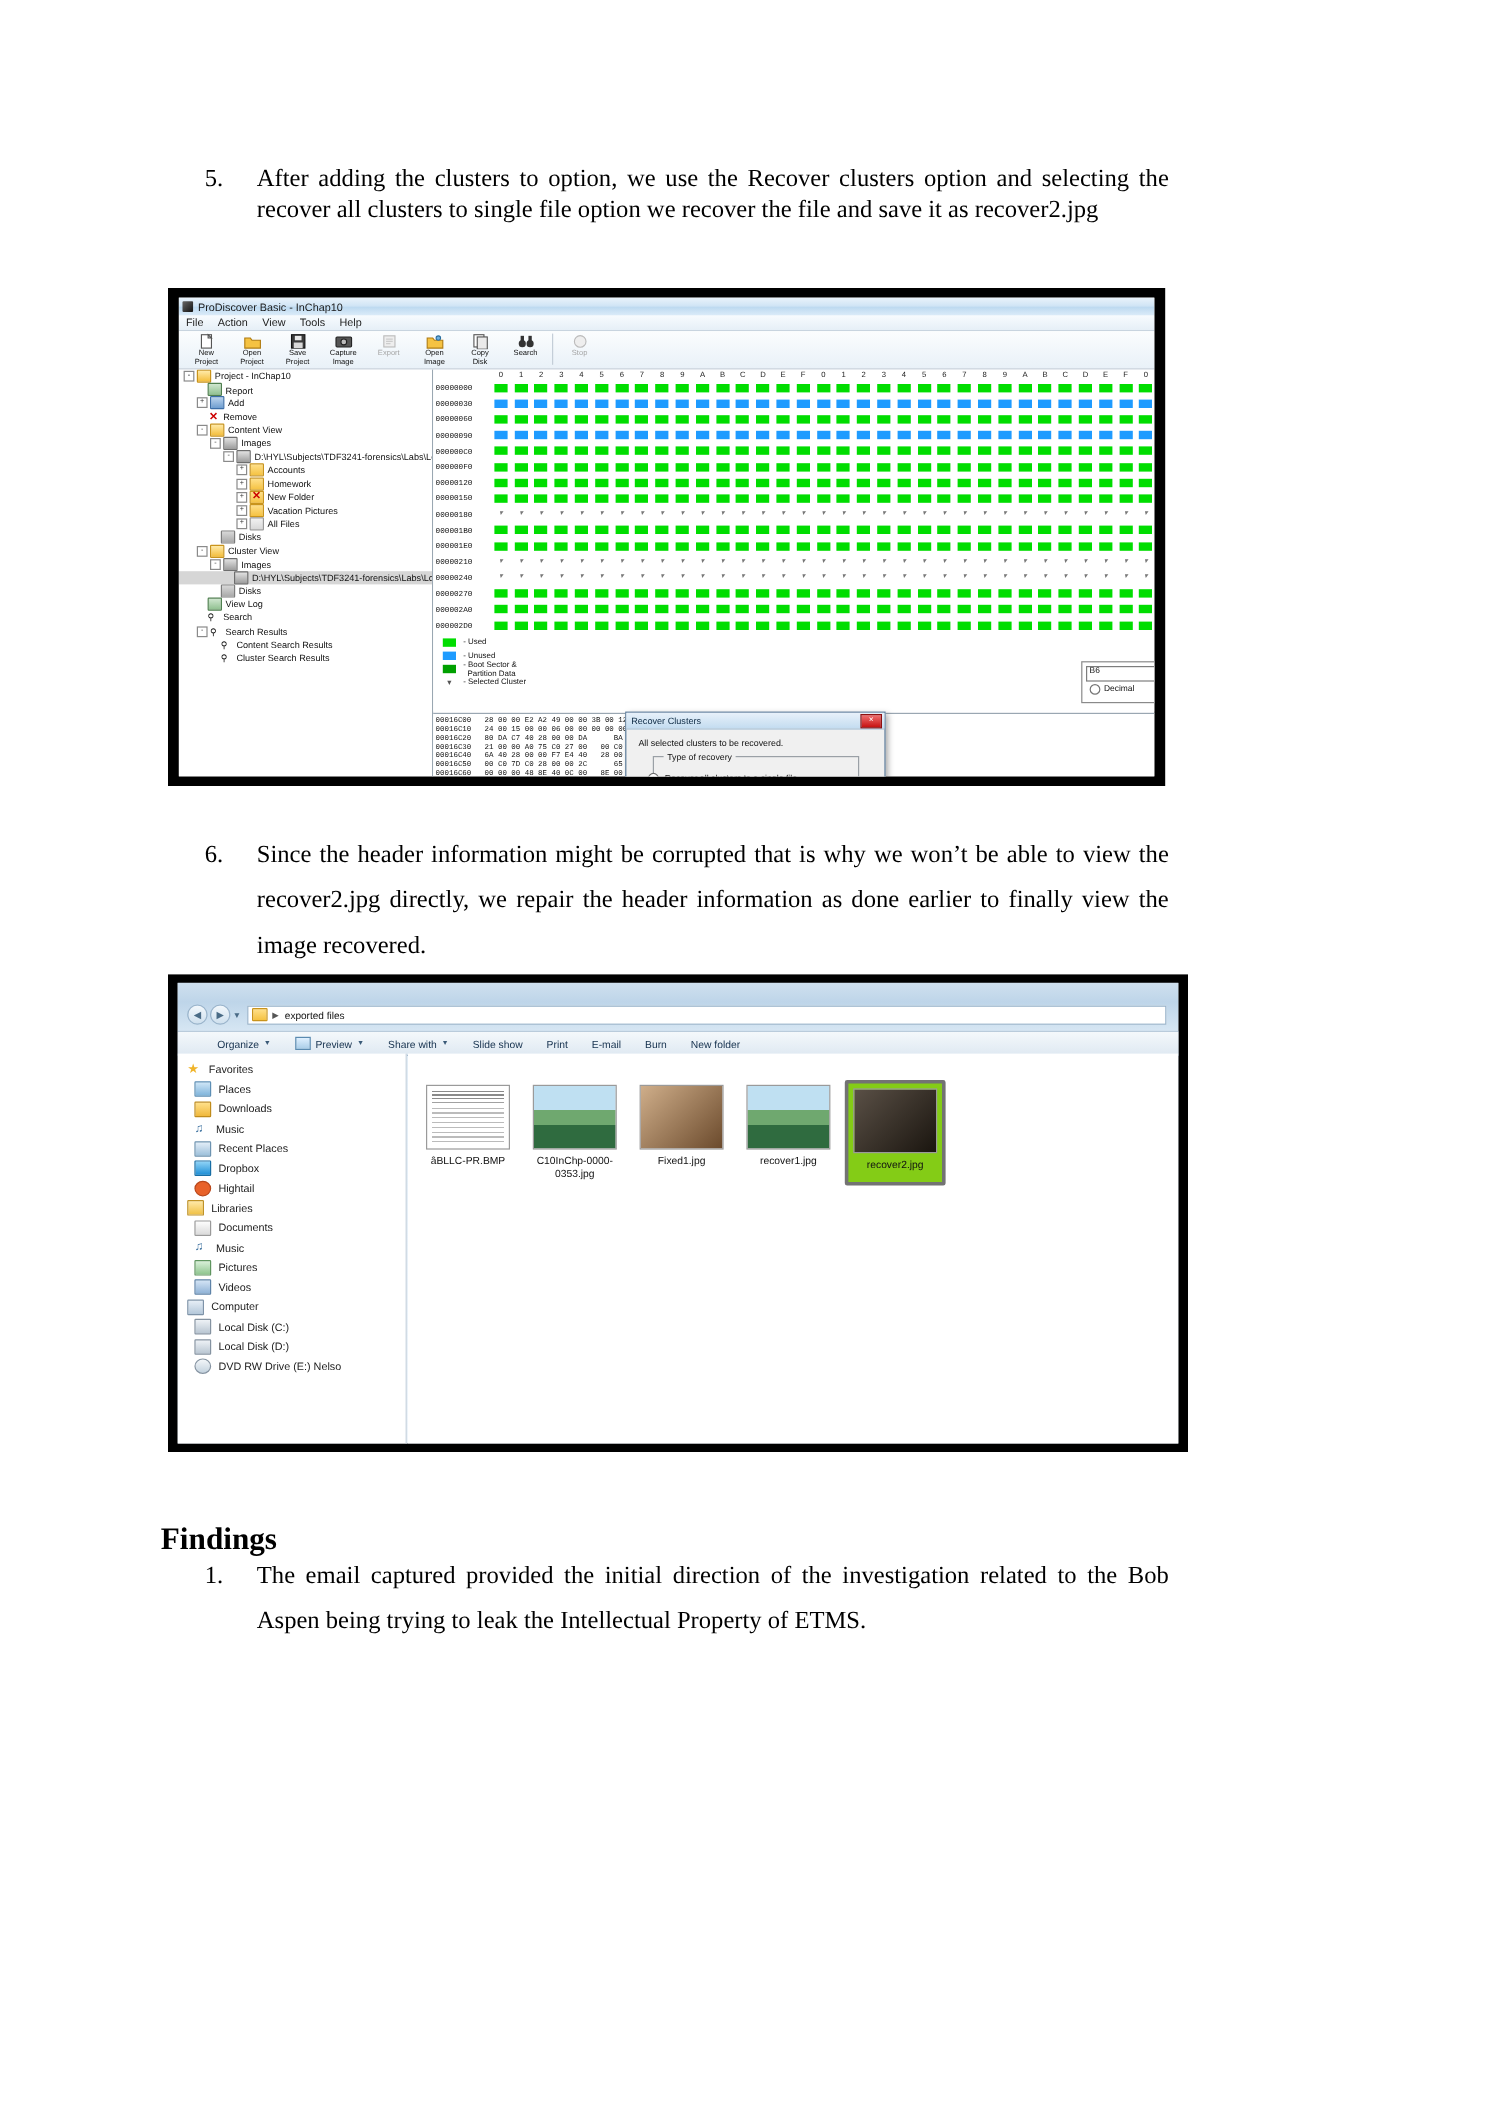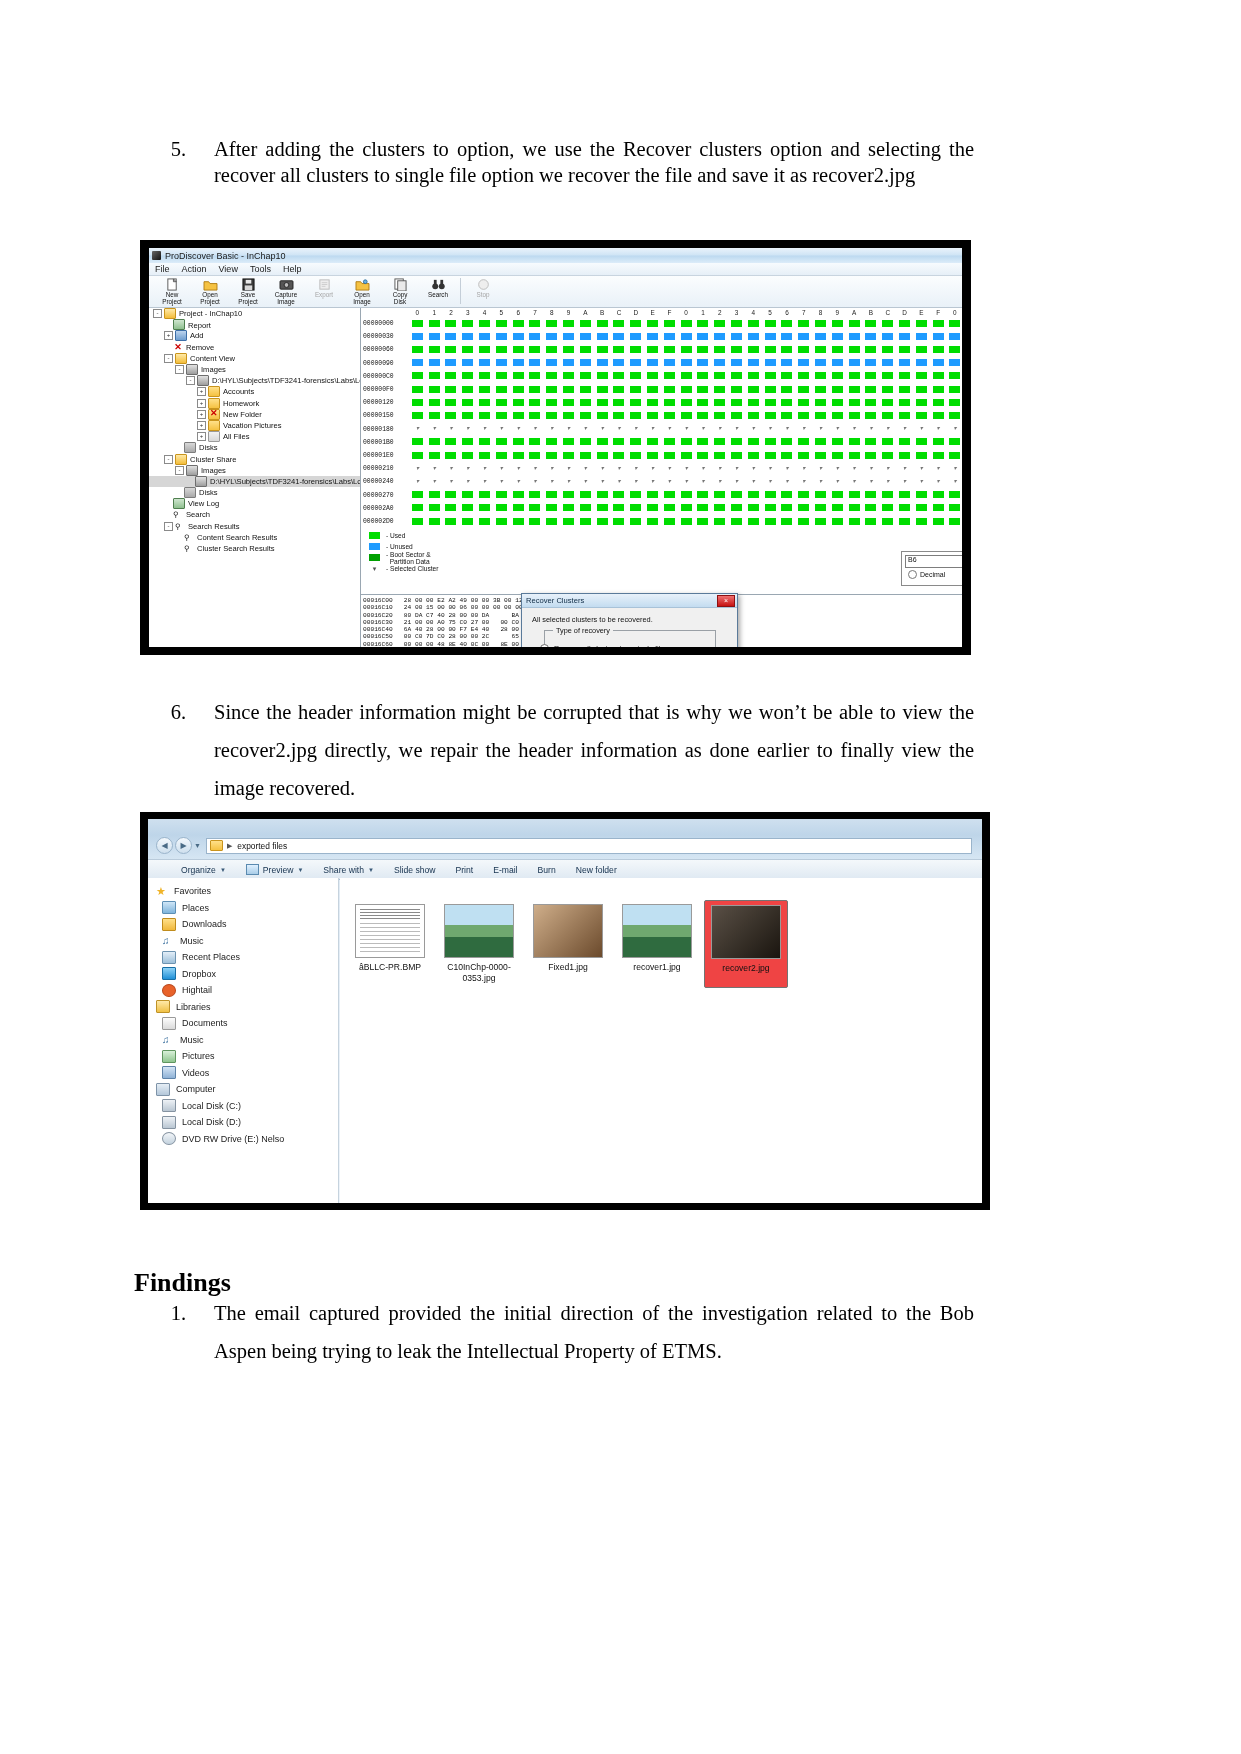--- a/index.html
+++ b/index.html
@@ -180,21 +180,21 @@
   .nic.doc{background:linear-gradient(180deg,#fdfdfd,#dadada);border:1px solid #9a9a9a;}
   .nic.pic{background:linear-gradient(180deg,#d9f0d9,#8fc58f);border:1px solid #5f955f;}
   .nic.vid{background:linear-gradient(180deg,#d4e4f5,#8fb2d6);border:1px solid #5f83a8;}
   .nic.comp{background:linear-gradient(180deg,#e6eef6,#b4c8da);border:1px solid #7e93a8;}
   .nic.hdd{background:linear-gradient(180deg,#eef2f6,#b9c6d2);border:1px solid #8593a1;}
   .nic.dvd{background:linear-gradient(180deg,#f3f6f9,#c3d2de);border:1px solid #8593a1;border-radius:50%;}
 
   .ex-content{position:absolute;left:192px;top:59px;width:642px;height:325px;background:#fff;}
   .tiles{display:flex;padding:22px 0 0 8px;gap:5px;}
   .tile{width:84px;display:flex;flex-direction:column;align-items:center;padding:4px 2px;box-sizing:border-box;}
-  .tile.sel{background:#ef4444;border:1px solid #737373;border-radius:2px;}
+  .tile.sel{background:#84cc16;border:3px solid #737373;border-radius:2px;}
   .thumb{width:68px;height:52px;border:1px solid #9a9a9a;background:#fff;overflow:hidden;position:relative;}
   .tl{font-family:"Liberation Sans",sans-serif;font-size:8.6px;color:#111;text-align:center;
      line-height:11px;margin-top:4px;word-break:break-word;}
   .thumb.doc{background:#fff;}
   .thumb.doc:before{content:"";position:absolute;left:4px;top:4px;right:4px;height:10px;
      background:repeating-linear-gradient(180deg,#8a8a8a 0 1px,transparent 1px 3px);}
   .thumb.doc:after{content:"";position:absolute;left:4px;top:18px;right:4px;bottom:4px;
      background:repeating-linear-gradient(180deg,#bbb 0 1px,transparent 1px 4px);}
   .thumb.lake{background:linear-gradient(180deg,#bfe0f2 0 38%,#6fa86f 38% 62%,#2f6b3f 62% 100%);}
   .thumb.hands{background:linear-gradient(135deg,#cfae8a,#6b4a2c);}
@@ -362,21 +362,21 @@
             <span>All Files</span>
           </div>
           <div class="tnode" style="padding-left: 26px;">
             <span class="nexp"></span>
             <span class="ic disk"></span>
             <span>Disks</span>
           </div>
           <div class="tnode" style="padding-left: 15px;">
             <span class="exp">-</span>
             <span class="ic folderop"></span>
-            <span>Cluster Share</span>
+            <span>Cluster View</span>
           </div>
           <div class="tnode" style="padding-left: 26px;">
             <span class="exp">-</span>
             <span class="ic img"></span>
             <span>Images</span>
           </div>
           <div class="tnode tsel" style="padding-left: 37px;">
             <span class="nexp"></span>
             <span class="ic img"></span>
             <span>D:\HYL\Subjects\TDF3241-forensics\Labs\Lc</span>

